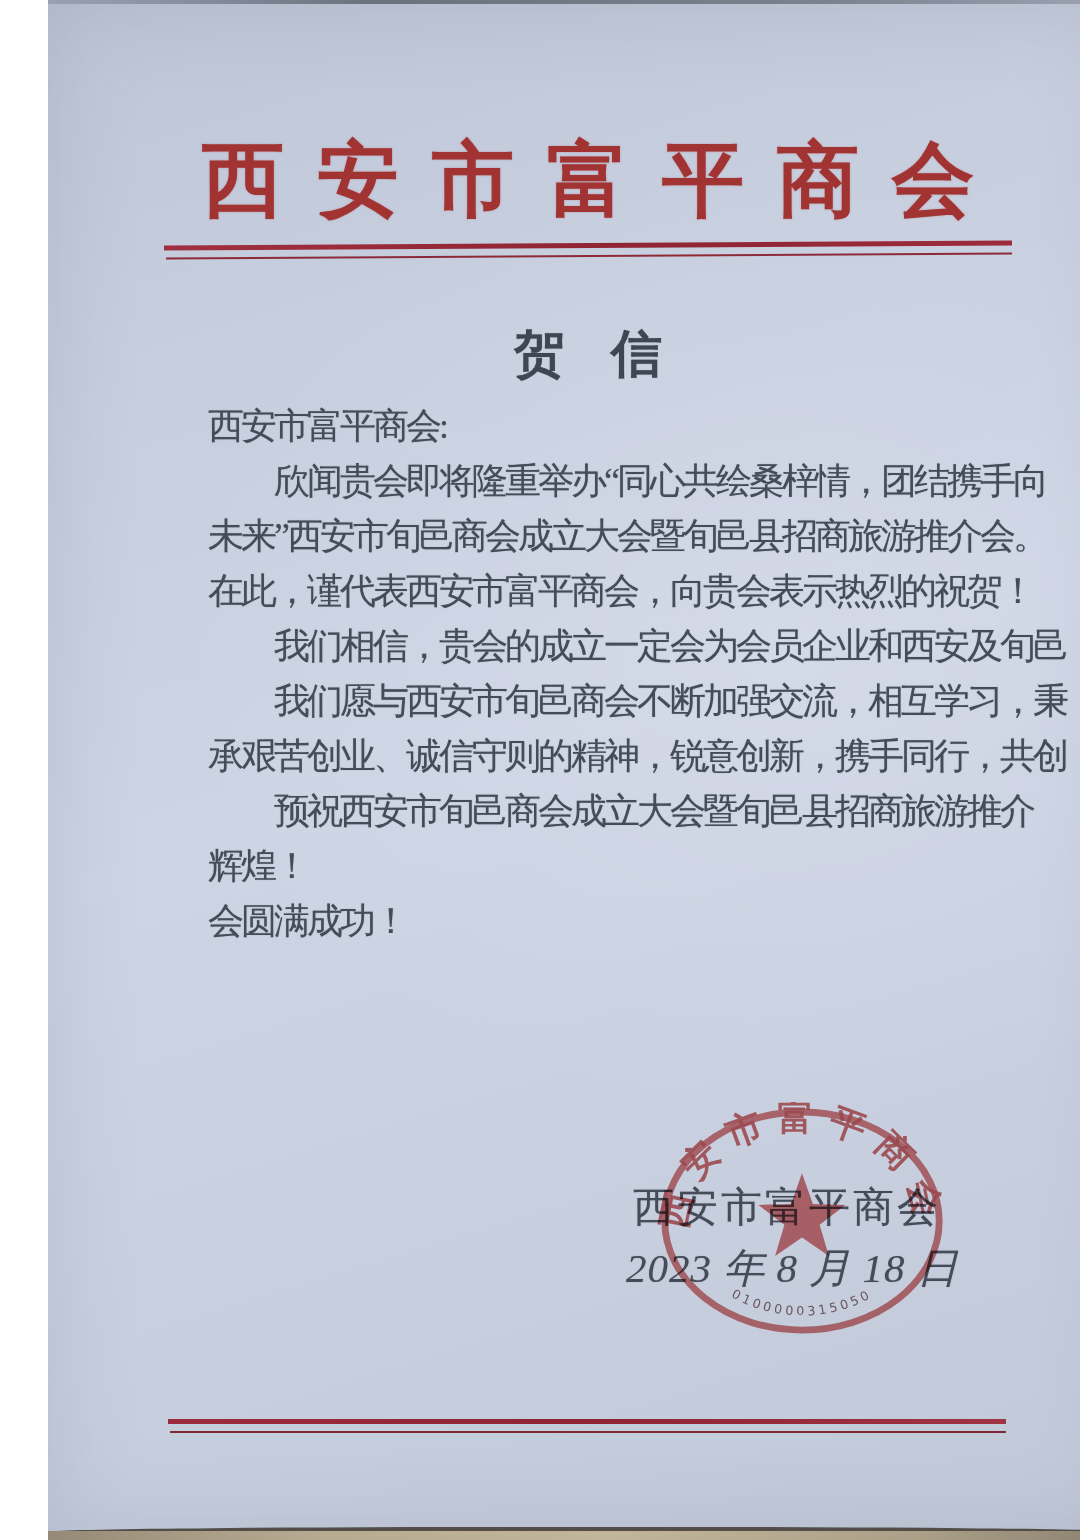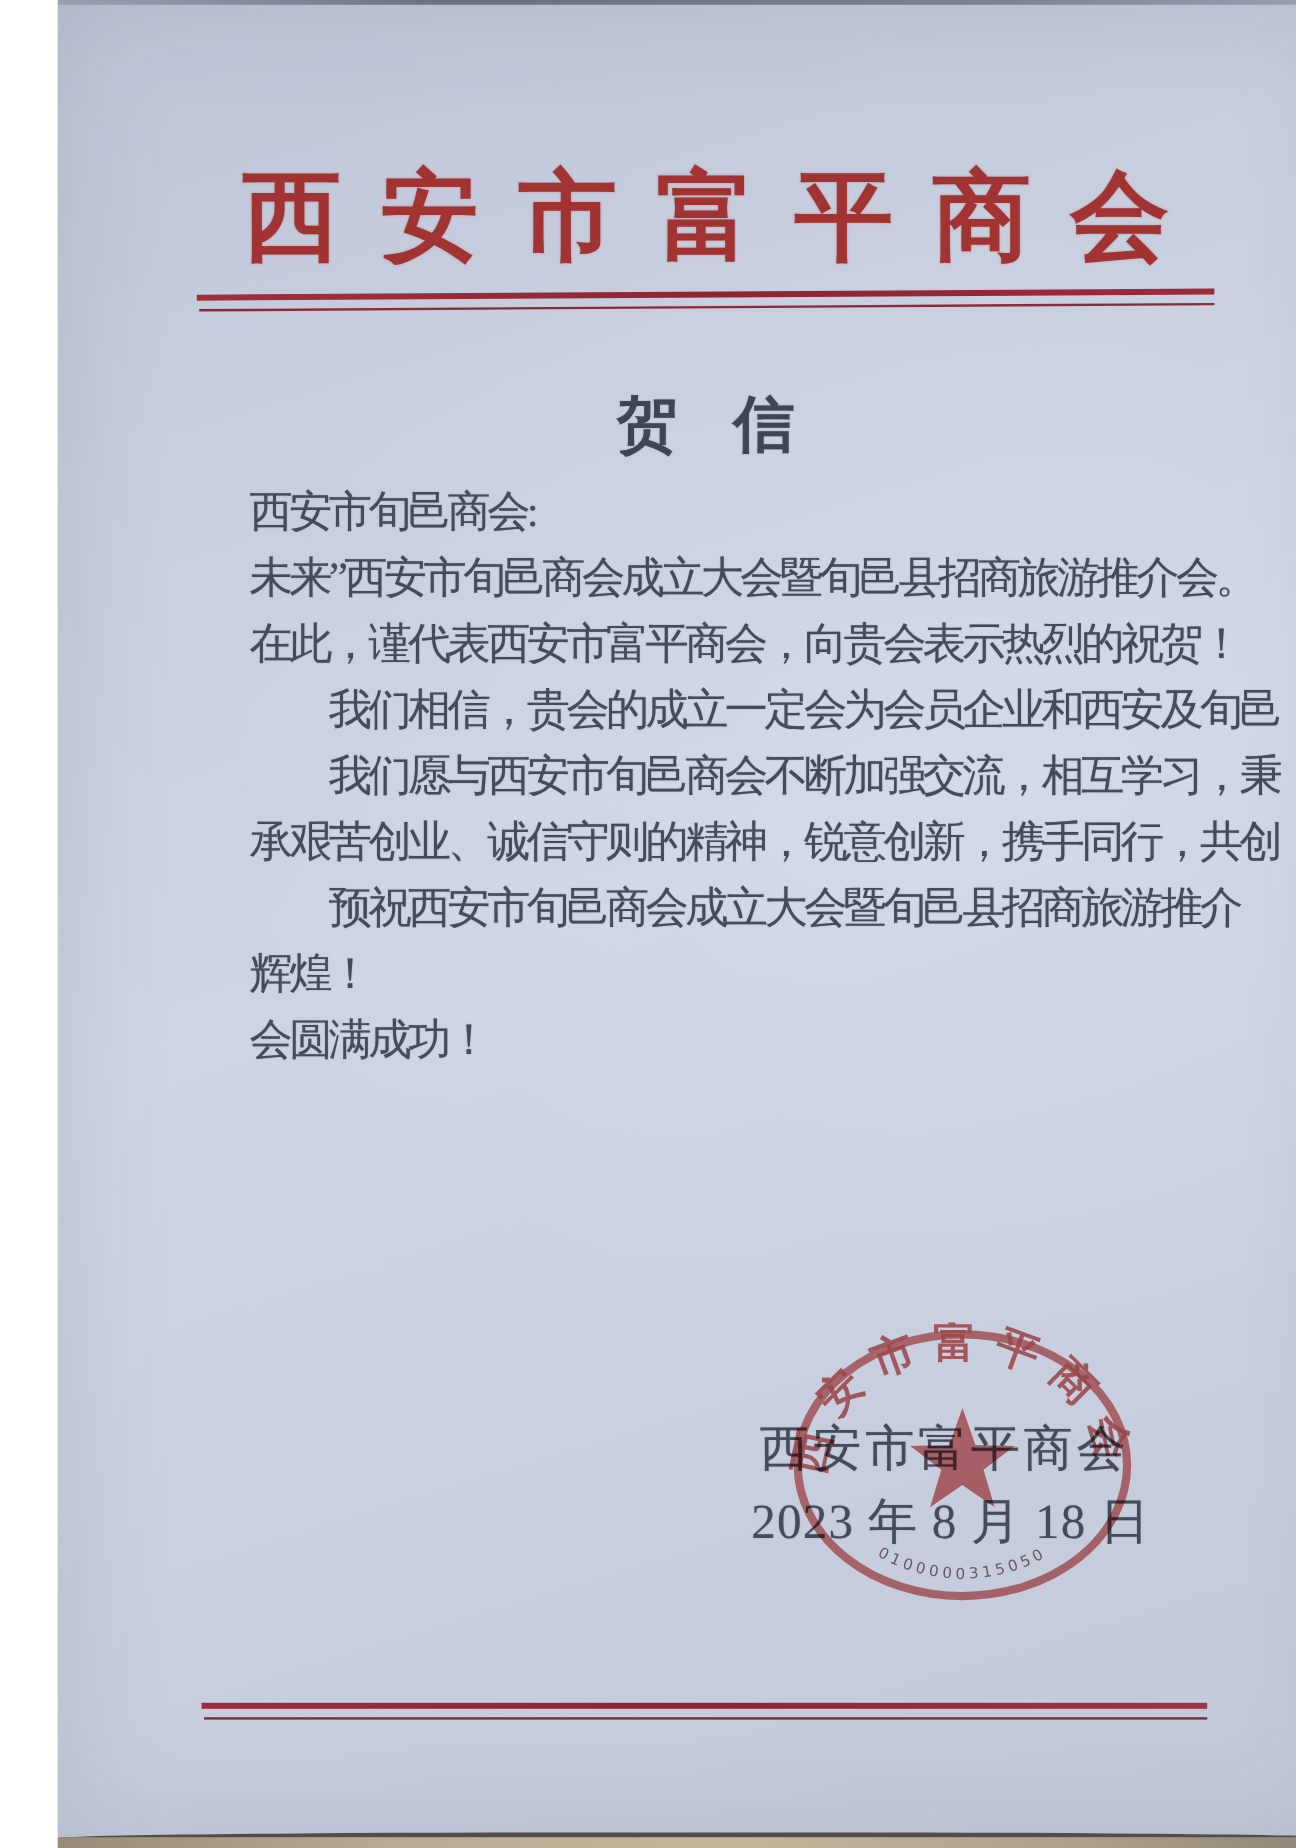--- a/index.html
+++ b/index.html
@@ -83,20 +83,21 @@
     color: #454c59;
     text-shadow: 0 0 1px rgba(64,70,85,0.45);
     white-space: nowrap;
   }
   .sig-date {
     position: absolute; top: 1241px; left: 578px;
     font-size: 41px; letter-spacing: 1px;
     color: #454c59;
     text-shadow: 0 0 1px rgba(64,70,85,0.45);
     white-space: nowrap;
+    font-style: italic;
   }
 
   
   .seal {
     position: absolute; top: 1102px; left: 608px;
     width: 292px; height: 240px;
     mix-blend-mode: multiply;
     opacity: 0.9;
     pointer-events: none;
   }
@@ -142,21 +143,22 @@
 <div class="photo">
   <div class="top-edge"></div>
 
   <div class="letterhead">西安市富平商会</div>
   <div class="rule rule-thick"></div>
   <div class="rule rule-thin"></div>
 
   <h1 class="letter-title">贺信</h1>
 
   <div class="letter-body">
-    <div class="line">西安市旬邑商会:</div>
+    <div class="line">西安市富平商会:</div>
+    <div class="line indent">欣闻贵会即将隆重举办“同心共绘桑梓情，团结携手向</div>
     <div class="line">未来”西安市旬邑商会成立大会暨旬邑县招商旅游推介会。</div>
     <div class="line">在此，谨代表西安市富平商会，向贵会表示热烈的祝贺！</div>
     <div class="line indent">我们相信，贵会的成立一定会为会员企业和西安及旬邑</div>
     <div class="line indent">我们愿与西安市旬邑商会不断加强交流，相互学习，秉</div>
     <div class="line">承艰苦创业、诚信守则的精神，锐意创新，携手同行，共创</div>
     <div class="line indent">预祝西安市旬邑商会成立大会暨旬邑县招商旅游推介</div>
     <div class="line">辉煌！</div>
     <div class="line">会圆满成功！</div>
   </div>
 

